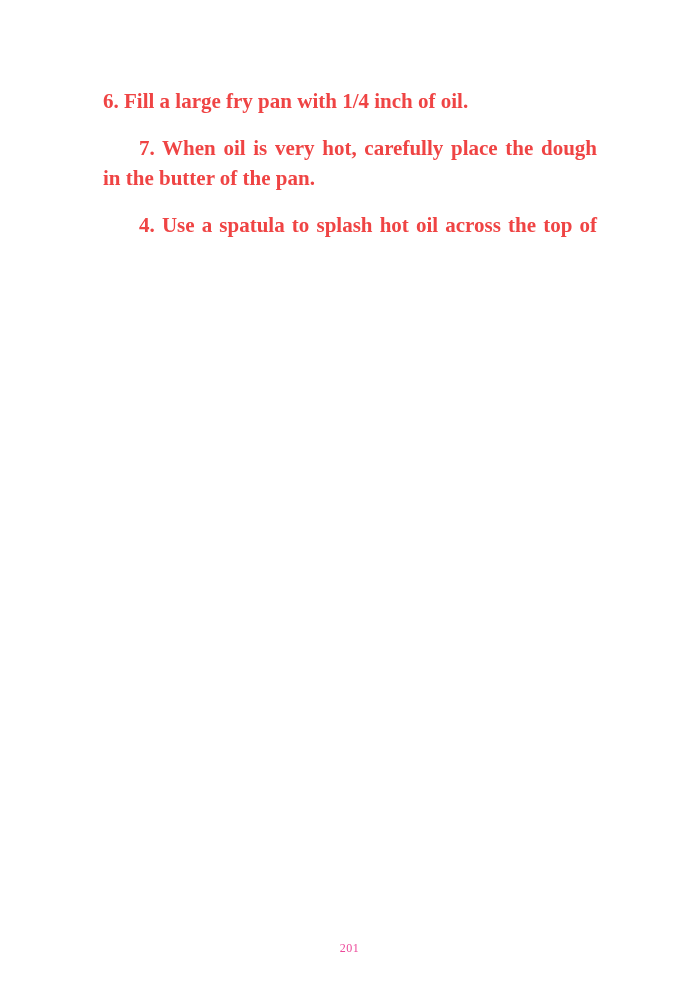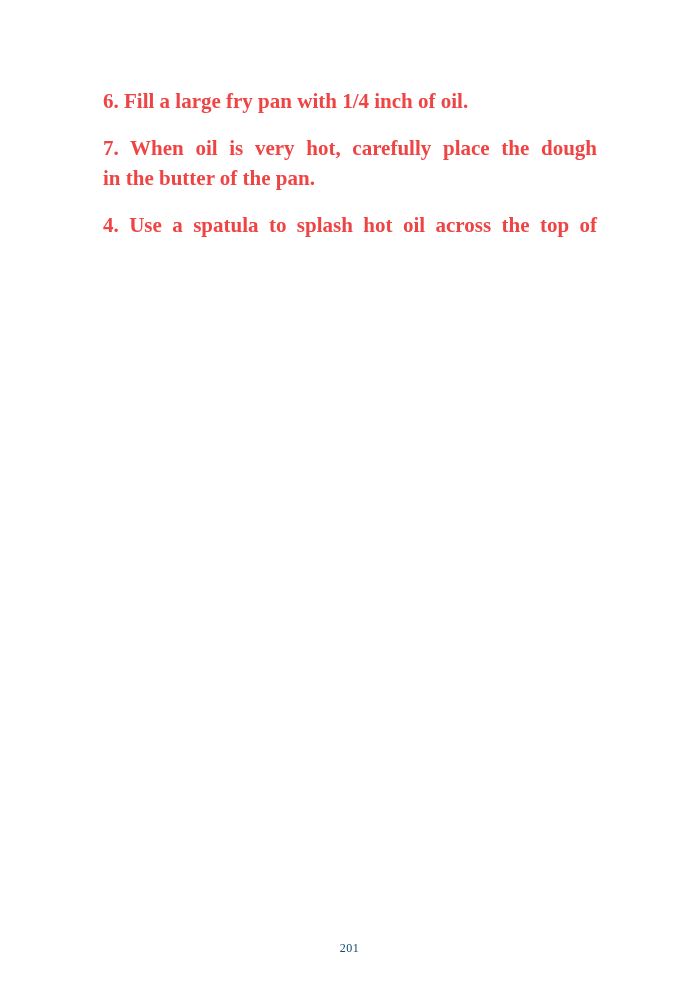--- a/index.html
+++ b/index.html
@@ -28,30 +28,31 @@
   .para {
     margin: 0 0 17px 0;
     padding: 0;
   }
   .line {
     display: block;
   }
   .line.justify {
     text-align: justify;
     text-align-last: justify;
+    margin-left: 36px;
   }
   .page-number {
     position: absolute;
     left: 0;
     right: 0;
     top: 941px;
     text-align: center;
     font-size: 12px;
     font-weight: normal;
-    color: #0c4a6e;
+    color: #ec4899;
     letter-spacing: 0.5px;
   }
 </style>
 </head>
 <body>
 
 <div class="page">
   <div class="content">
 
     <p class="para">

